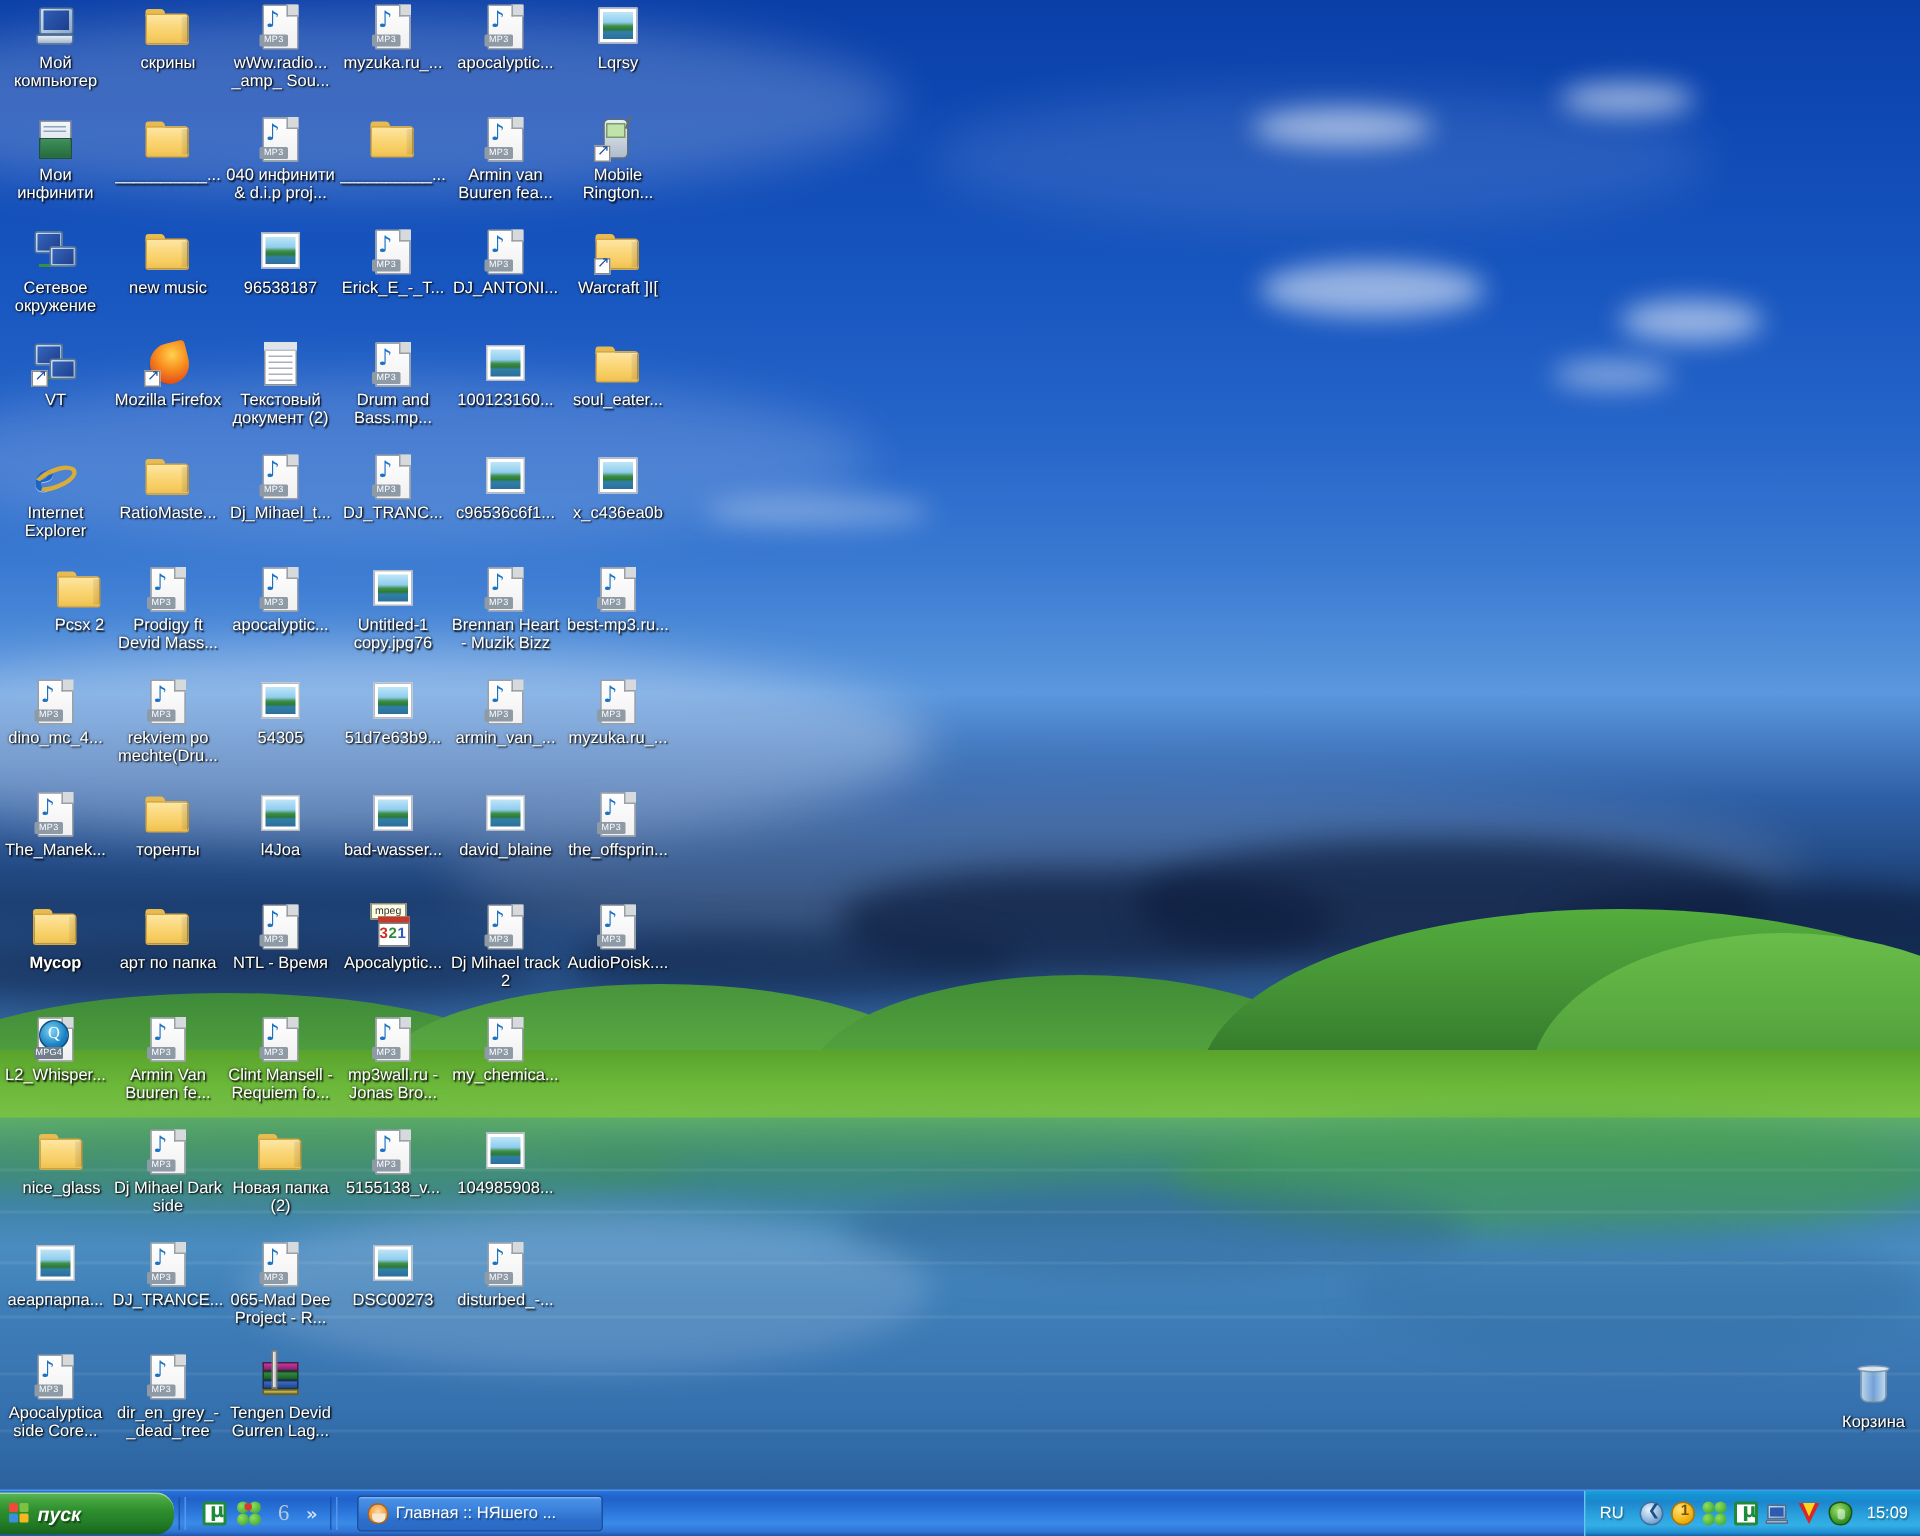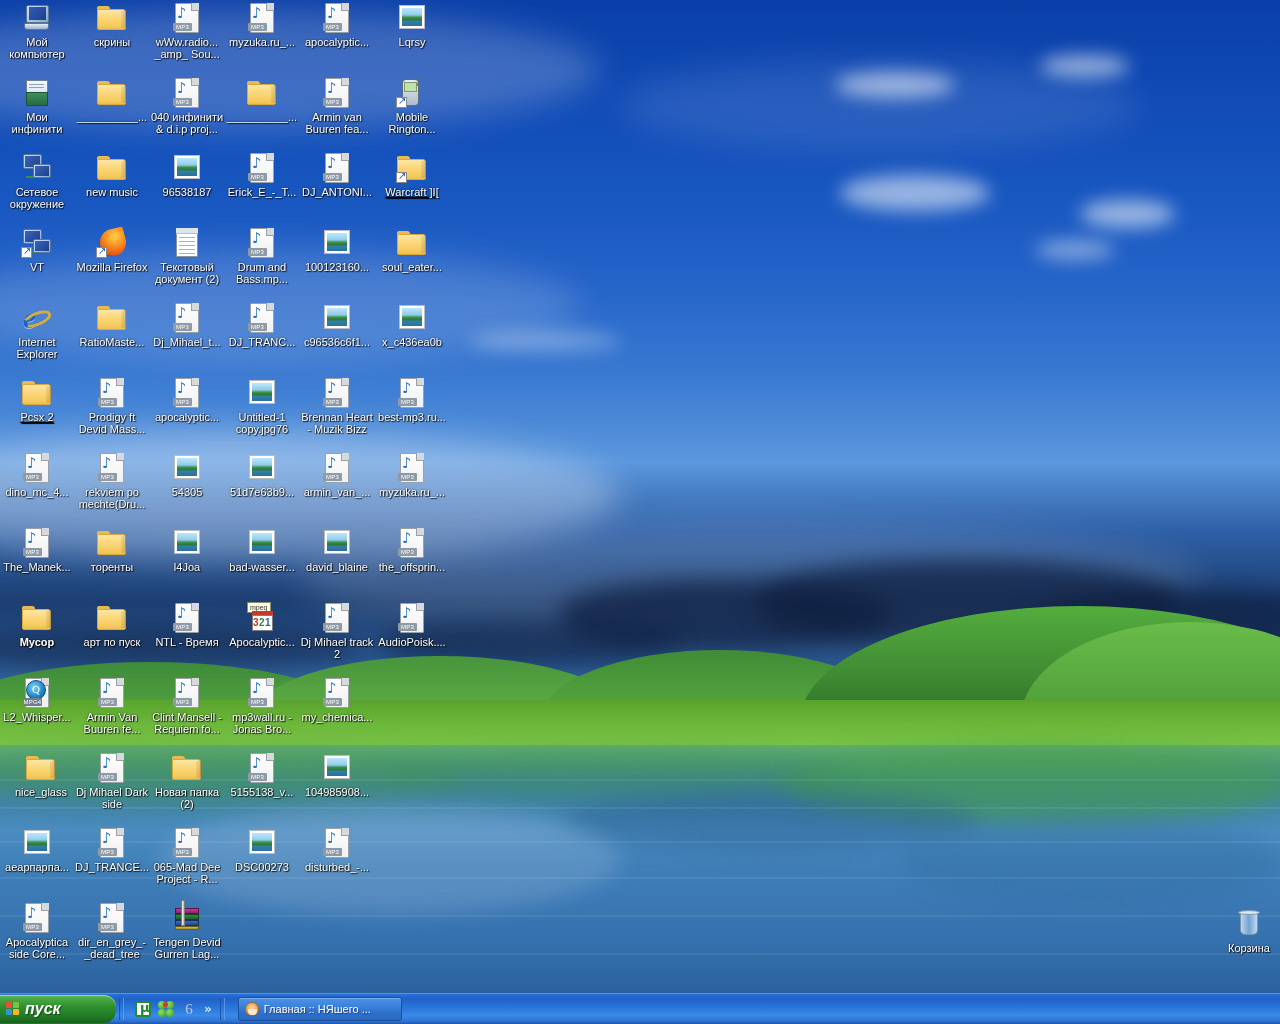--- a/index.html
+++ b/index.html
@@ -387,21 +387,21 @@
   }
   #start-button .flag i {
     position:absolute; width:6px; height:6px; display:block; border-radius:1px;
   }
   #start-button .flag .q1{left:0;top:0;background:#ef4a3a;}
   #start-button .flag .q2{left:7px;top:0;background:#7bc143;}
   #start-button .flag .q3{left:0;top:7px;background:#3a8fe0;}
   #start-button .flag .q4{left:7px;top:7px;background:#f5b820;}
   #start-button .text {
     color: #fff;
-    font-size: 16px;
+    font-size: 13px;
     font-weight: bold;
     font-style: italic;
     font-family: "Liberation Sans", sans-serif;
     text-shadow: 1px 1px 1px rgba(0,0,0,0.45);
     letter-spacing: 0px;
   }
 
   .tb-sep {
     width: 3px; height: 22px; margin: 0 3px;
     border-left: 1px solid #1a4c9c;
@@ -724,21 +724,21 @@
       <div class="icon" style="left: 300px; top: 152px;">
         <div class="glyph">
           <div class="i-page">
             <div class="fold"></div>
           </div>
           <span class="note">♪</span>
           <span class="mp3tag">MP3</span>
         </div>
         <div class="label">DJ_ANTONI...</div>
       </div>
-      <div class="icon" style="left: 375px; top: 152px; text-decoration: underline;">
+      <div class="icon" style="left: 375px; top: 152px;">
         <div class="glyph">
           <div class="i-folder">
             <div class="back"></div>
             <div class="body"></div>
             <div class="tabright"></div>
           </div>
           <span class="shortcut"></span>
         </div>
         <div class="label">Warcraft ]I[</div>
       </div>
@@ -828,21 +828,21 @@
         <div class="label">c96536c6f1...</div>
       </div>
       <div class="icon" style="left: 375px; top: 302px;">
         <div class="glyph">
           <div class="i-pic">
             <div class="inner"></div>
           </div>
         </div>
         <div class="label">x_c436ea0b</div>
       </div>
-      <div class="icon" style="left: 0px; top: 377px; text-decoration: underline;">
+      <div class="icon" style="left: 16px; top: 377px;">
         <div class="glyph">
           <div class="i-folder">
             <div class="back"></div>
             <div class="body"></div>
             <div class="tabright"></div>
           </div>
         </div>
         <div class="label">Pcsx 2</div>
       </div>
       <div class="icon" style="left: 75px; top: 377px;">
@@ -1018,21 +1018,21 @@
         <div class="label">Мусор</div>
       </div>
       <div class="icon" style="left: 75px; top: 602px;">
         <div class="glyph">
           <div class="i-folder">
             <div class="back"></div>
             <div class="body"></div>
             <div class="tabright"></div>
           </div>
         </div>
-        <div class="label">арт по пуск</div>
+        <div class="label">арт по папка</div>
       </div>
       <div class="icon" style="left: 150px; top: 602px;">
         <div class="glyph">
           <div class="i-page">
             <div class="fold"></div>
           </div>
           <span class="note">♪</span>
           <span class="mp3tag">MP3</span>
         </div>
         <div class="label">NTL - Время</div>
@@ -1280,15 +1280,35 @@
 
     <div class="tb-sep" style="margin-left:8px;"></div>
 
     <div id="task-buttons">
       <div class="task-btn">
         <span class="tb-ico"></span>
         <span class="tb-text">Главная :: НЯшего ...</span>
       </div>
     </div>
 
+    <div id="tray">
+      <span id="lang-indicator">RU</span>
+      <span class="tray-icon tr-show"></span>
+      <span class="tray-icon tr-icq"></span>
+      <span class="tray-icon tr-clover">
+        <span class="c1"></span>
+          <span class="c2"></span>
+          <span class="c3"></span>
+          <span class="c4"></span>
+      </span>
+      <span class="tray-icon tr-utorrent"></span>
+      <span class="tray-icon tr-monitor">
+        <span class="m"></span>
+          <span class="s"></span>
+          <span class="b"></span>
+      </span>
+      <span class="tray-icon tr-v"></span>
+      <span class="tray-icon tr-shield"></span>
+      <span id="clock">15:09</span>
+    </div>
   </div>
 
 </div>
 
 </body></html>

